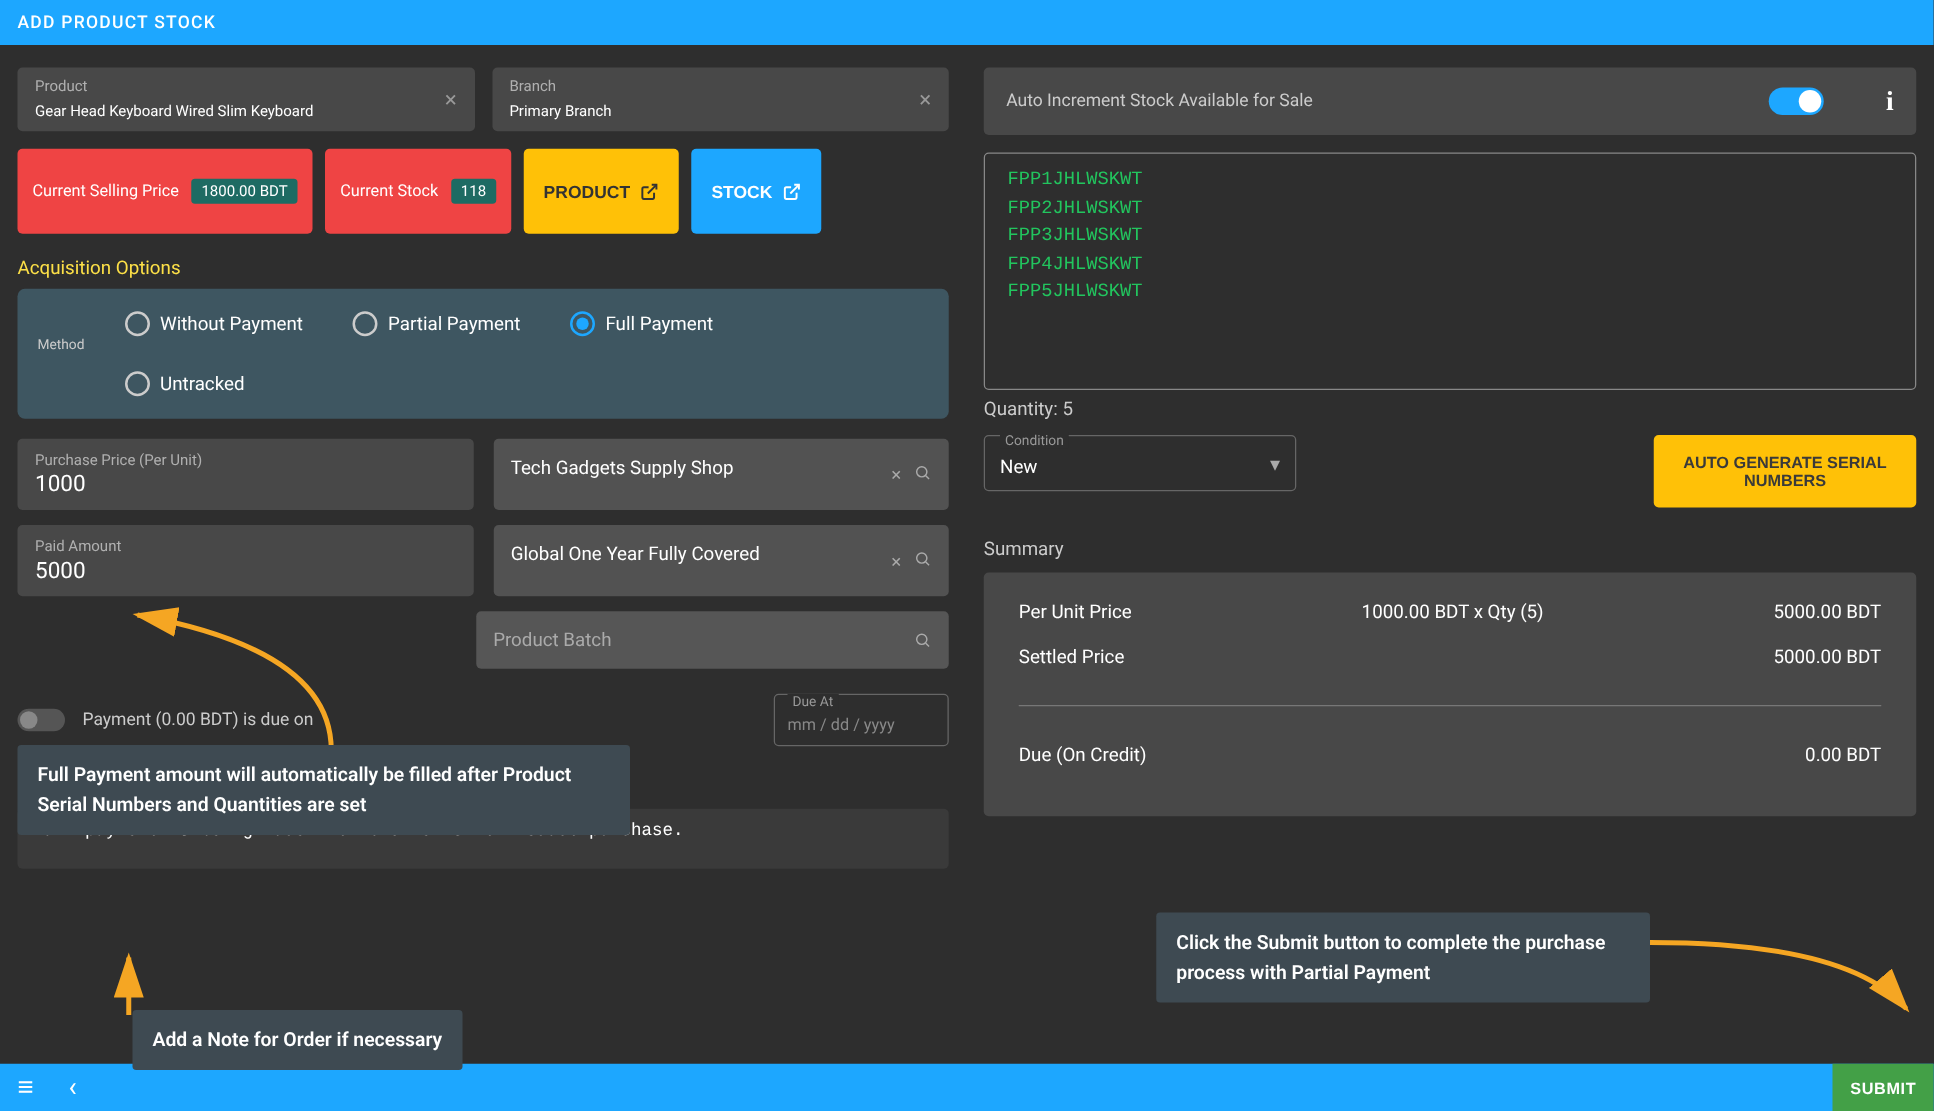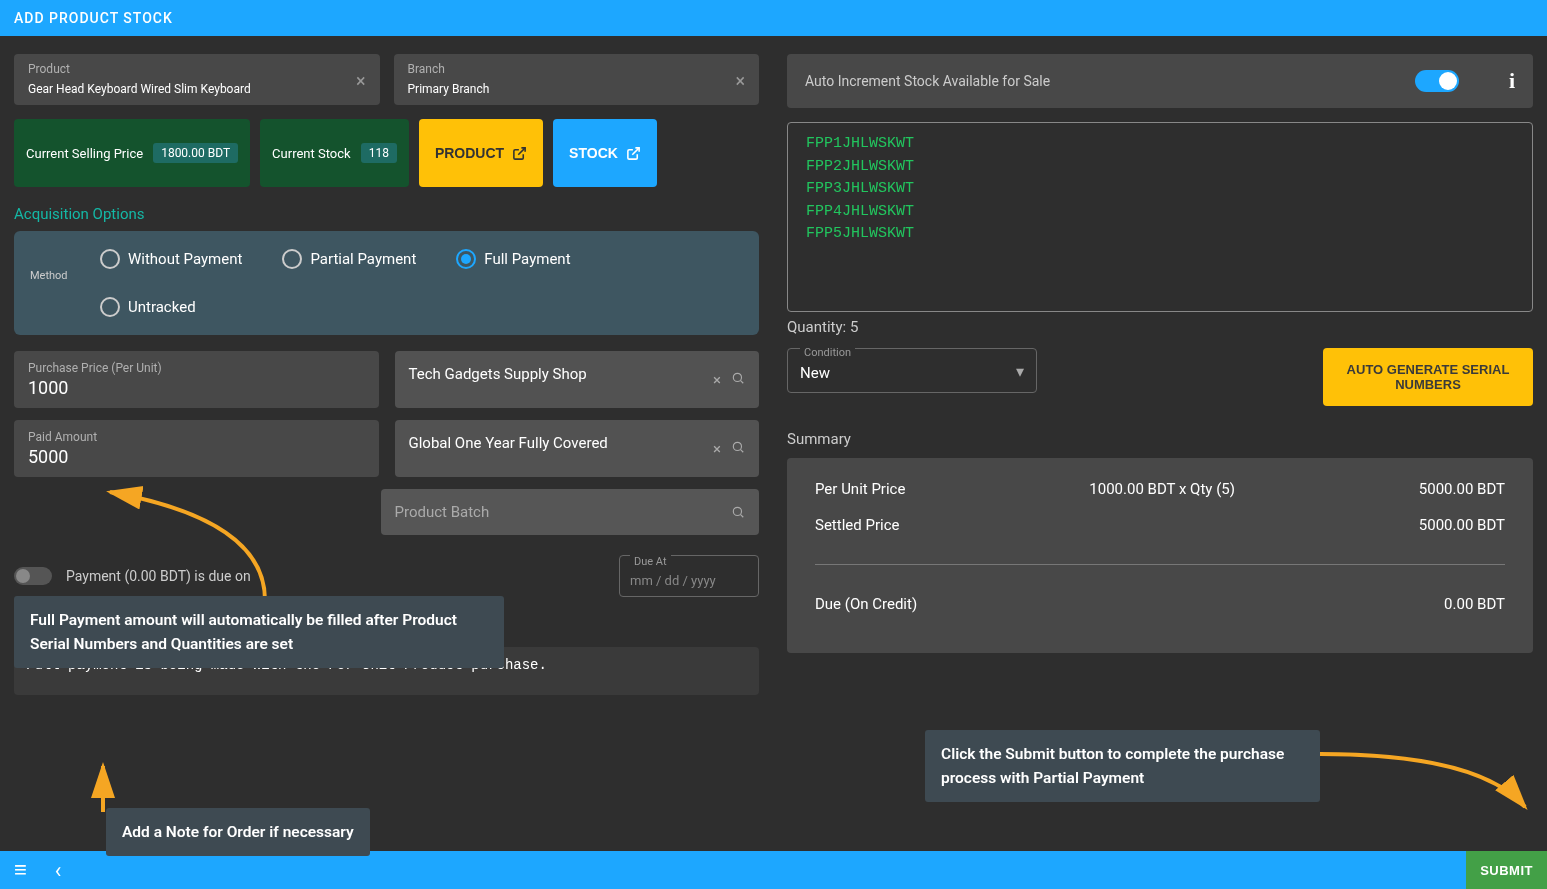--- a/index.html
+++ b/index.html
@@ -47,21 +47,21 @@
   position: absolute;
   right: 14px;
   top: 50%;
   transform: translateY(-50%);
   color: #999;
   cursor: pointer;
   font-size: 18px;
 }
 .chip-row { display: flex; gap: 10px; margin-bottom: 18px; }
 .chip {
-  background: #14532d;
+  background: #ef4444;
   color: #fff;
   font-size: 13px;
   padding: 24px 12px;
   border-radius: 4px;
   display: inline-flex;
   align-items: center;
   gap: 10px;
 }
 .chip .chip-val { background: #1e6b63; padding: 3px 8px; border-radius: 3px; font-size: 12px; }
 .btn {
@@ -72,21 +72,21 @@
   font-weight: 600;
   cursor: pointer;
   display: inline-flex;
   align-items: center;
   gap: 8px;
 }
 .btn-yellow { background: #ffc107; color: #333; }
 .btn-yellow-big { background: #ffc107; color: #3a3a3a; font-weight: 600; font-size: 13px; text-align: center; padding: 14px 20px; }
 .btn-blue { background: #1da7ff; color: #fff; }
 .external-icon { width: 15px; height: 15px; }
-.section-title { font-size: 15px; color: #14b8a6; margin-bottom: 8px; }
+.section-title { font-size: 15px; color: #fde047; margin-bottom: 8px; }
 .method-panel {
   background: #3e5661;
   border-radius: 6px;
   padding: 18px 16px;
   margin-bottom: 16px;
   display: flex;
   gap: 10px;
 }
 .method-label { font-size: 11px; color: #ccc; width: 60px; padding-top: 20px; }
 .method-options { display: flex; flex-wrap: wrap; gap: 28px 40px; }

